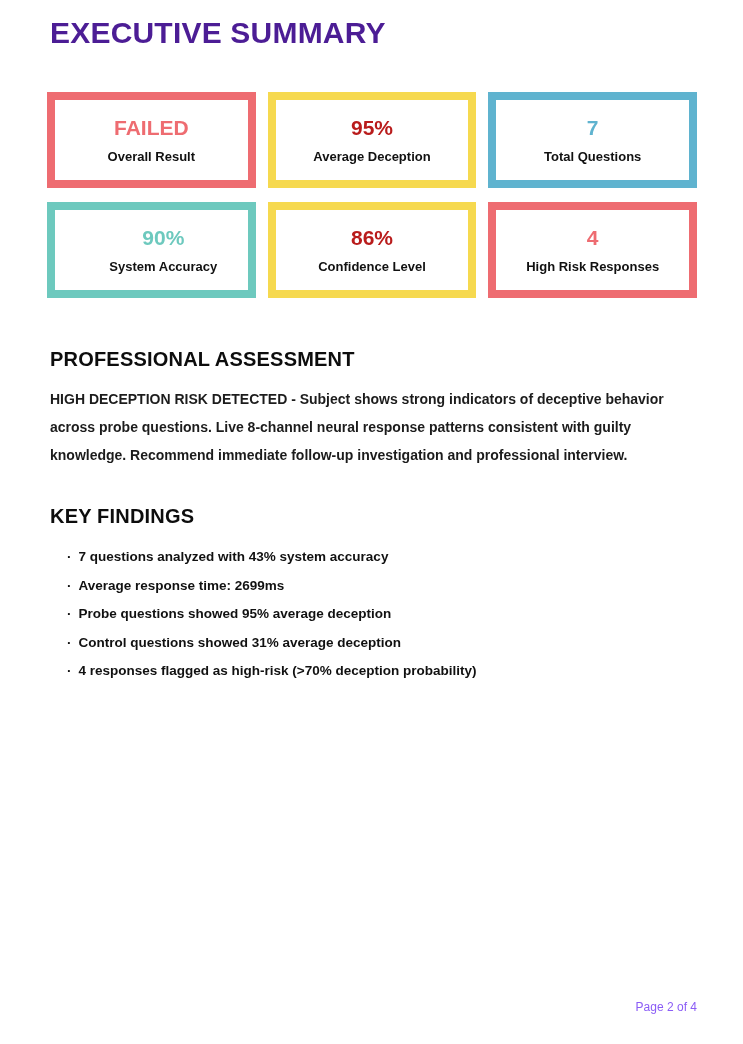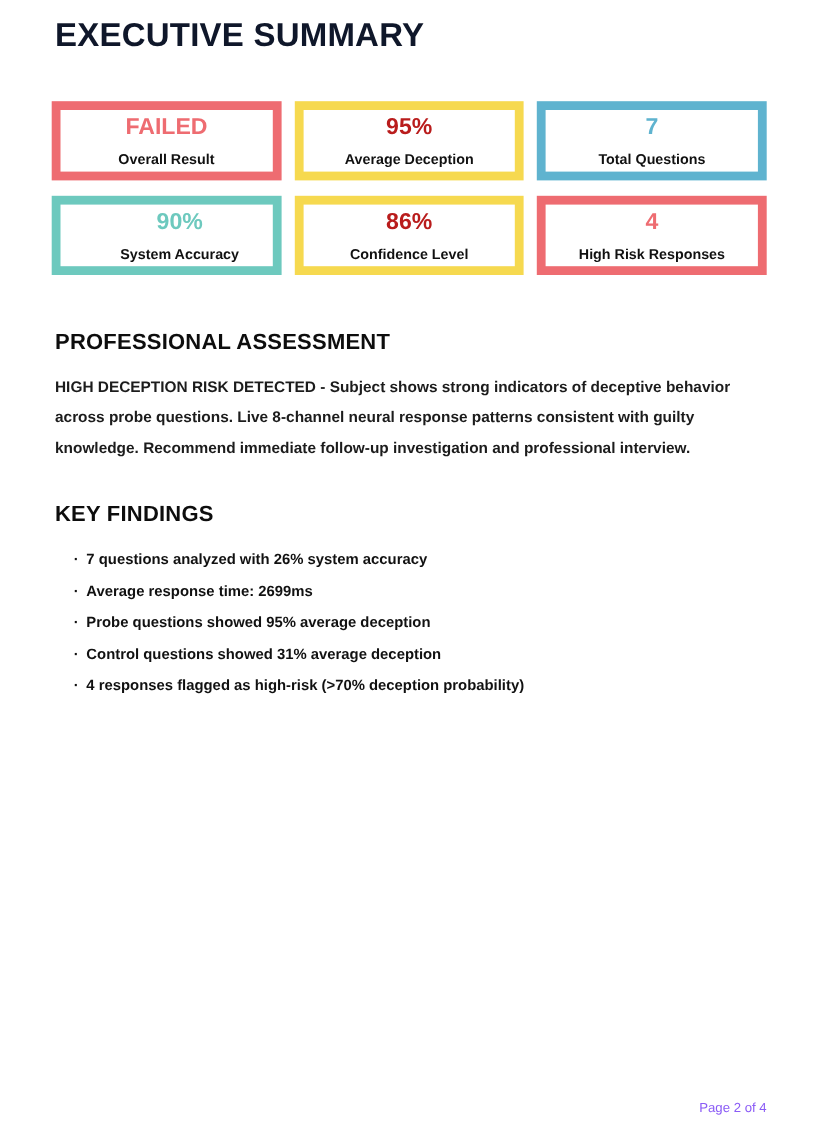--- a/index.html
+++ b/index.html
@@ -15,31 +15,31 @@
   .content {
     position: absolute;
     left: 47px;
     right: 46px;
     top: 0;
   }
   .doc-title {
     margin: 16px 0 0 3px;
     font-size: 30px;
     font-weight: bold;
-    color: #0f172a;
+    color: #4c1d95;
     letter-spacing: 0.2px;
   }
   .stat-grid {
     margin-top: 42px;
     display: grid;
     grid-template-columns: repeat(3, 1fr);
     gap: 14px 12px;
   }
   .stat-card {
-    height: 72px;
+    height: 96px;
     background: #ffffff;
     border: 8px solid #cccccc;
     display: flex;
     flex-direction: column;
     align-items: center;
     justify-content: center;
   }
   .stat-value {
     font-size: 21px;
     font-weight: bold;
@@ -134,21 +134,21 @@
         <div class="stat-label">High Risk Responses</div>
       </div>
     </div>
 
     <h2 class="section-heading assessment-heading">PROFESSIONAL ASSESSMENT</h2>
     <p class="assessment-body">HIGH DECEPTION RISK DETECTED - Subject shows strong indicators of deceptive behavior across probe questions. Live 8-channel neural response patterns consistent with guilty knowledge. Recommend immediate follow-up investigation and professional interview.</p>
 
     <h2 class="section-heading findings-heading">KEY FINDINGS</h2>
     <ul class="findings-list">
       <li>
-        <span class="bullet-dot">·</span><span>7 questions analyzed with 26% system accuracy</span>
+        <span class="bullet-dot">·</span><span>7 questions analyzed with 43% system accuracy</span>
       </li>
       <li>
         <span class="bullet-dot">·</span><span>Average response time: 2699ms</span>
       </li>
       <li>
         <span class="bullet-dot">·</span><span>Probe questions showed 95% average deception</span>
       </li>
       <li>
         <span class="bullet-dot">·</span><span>Control questions showed 31% average deception</span>
       </li>

